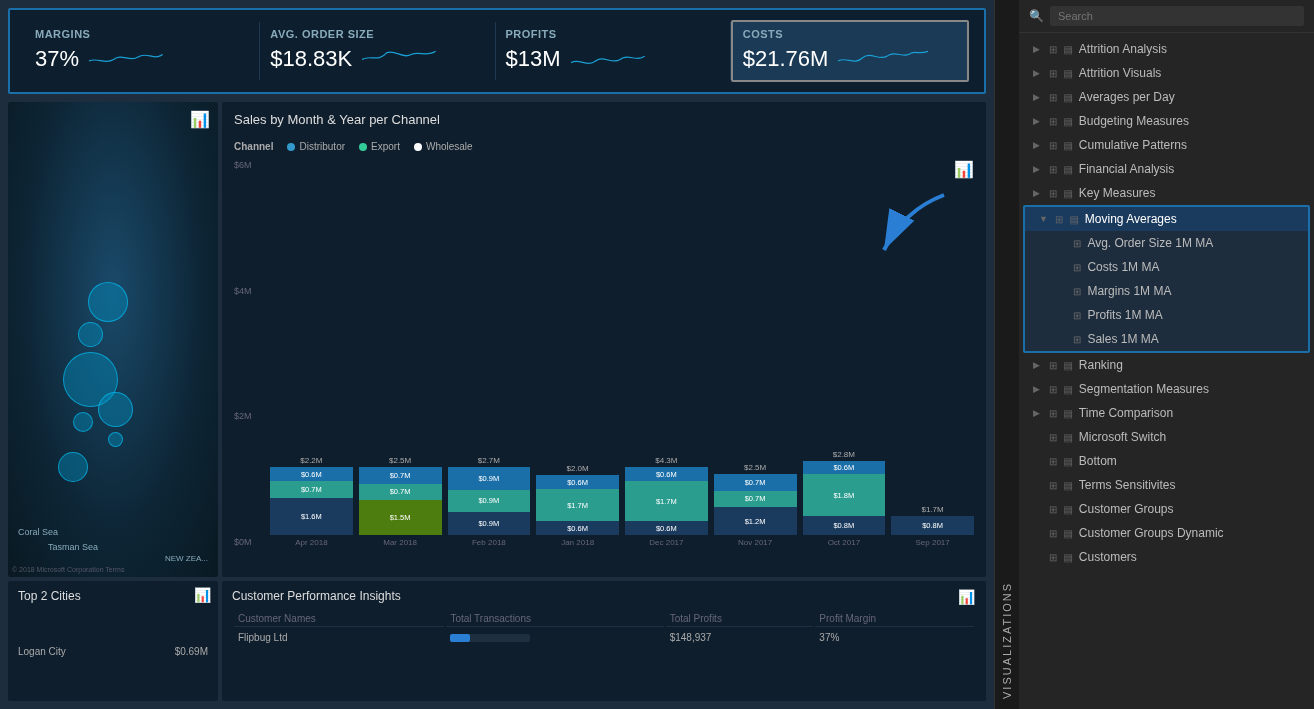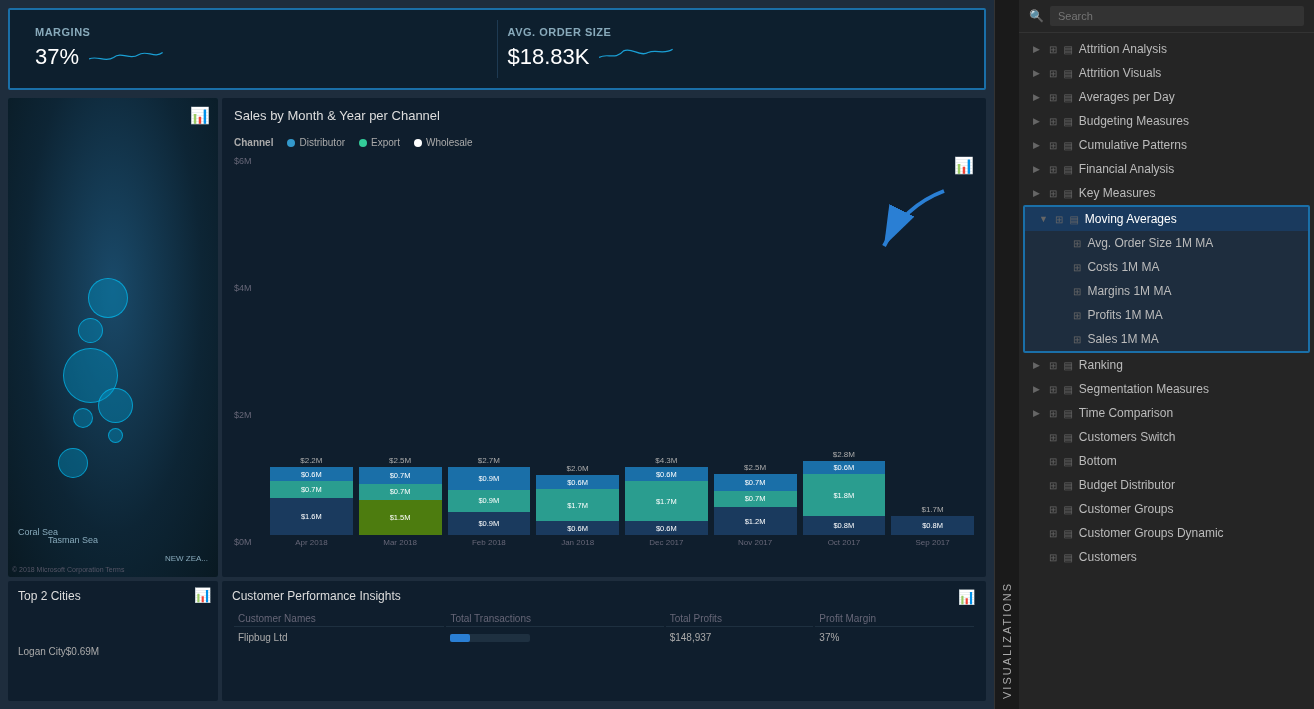--- a/index.html
+++ b/index.html
@@ -105,21 +105,21 @@
     .map-label {
       position: absolute;
       bottom: 40px;
       left: 10px;
       color: #8ab;
       font-size: 9px;
     }
 
     .map-label2 {
       position: absolute;
-      bottom: 32px;
+      bottom: 25px;
       left: 40px;
       color: #8ab;
       font-size: 9px;
     }
 
     .map-label3 {
       position: absolute;
       bottom: 14px;
       right: 10px;
       color: #8ab;
@@ -271,20 +271,21 @@
     }
 
     .top5-title {
       font-size: 12px;
       color: #ddd;
       margin-bottom: 6px;
     }
 
     .top5-row {
       display: flex;
+      justify-content: space-between;
       font-size: 10px;
       color: #aaa;
       padding: 2px 0;
       margin-top: 41px;
     }
 
     .top5-icon {
       position: absolute;
       top: 6px;
       right: 6px;
@@ -469,20 +470,38 @@
         <path d="M0,20 C10,15 20,25 30,18 C40,10 50,22 60,15 C70,8 80,20 90,12" stroke="#1a9fd4" stroke-width="1.5" fill="none"></path>
       </svg>
     </div>
   </div>
       <div class="kpi-item">
     <div class="kpi-label">AVG. ORDER SIZE</div>
     <div style="display:flex;align-items:center;gap:4px;">
       <span class="kpi-value">$18.83K</span>
       <svg width="90" height="30" viewBox="0 0 110 35" class="sparkline">
         <path d="M0,18 C10,12 20,22 30,10 C40,5 50,18 60,12 C70,8 80,15 90,8" stroke="#1a9fd4" stroke-width="1.5" fill="none"></path>
+      </svg>
+    </div>
+  </div>
+      <div class="kpi-item">
+    <div class="kpi-label">PROFITS</div>
+    <div style="display:flex;align-items:center;gap:4px;">
+      <span class="kpi-value">$13M</span>
+      <svg width="90" height="30" viewBox="0 0 110 35" class="sparkline">
+        <path d="M0,22 C10,16 20,28 30,20 C40,12 50,25 60,18 C70,10 80,22 90,14" stroke="#1a9fd4" stroke-width="1.5" fill="none"></path>
+      </svg>
+    </div>
+  </div>
+      <div class="kpi-item selected">
+    <div class="kpi-label">COSTS</div>
+    <div style="display:flex;align-items:center;gap:4px;">
+      <span class="kpi-value">$21.76M</span>
+      <svg width="90" height="30" viewBox="0 0 110 35" class="sparkline">
+        <path d="M0,20 C10,14 20,26 30,16 C40,8 50,20 60,14 C70,6 80,18 90,10 C95,8 100,12 110,8" stroke="#1a9fd4" stroke-width="1.5" fill="none"></path>
       </svg>
     </div>
   </div>
     </div>
 
   <div class="middle-row">
 
     <div class="map-panel">
       <div class="map-bg">
         <span class="map-icon">📊</span>
@@ -752,33 +771,33 @@
           <div class="sidebar-item">
             <span class="expand-icon">▶</span>
             <span class="item-icon">⊞</span>
             <span class="item-icon">▤</span>
             <span class="item-text">Time Comparison</span>
           </div>
           <div class="sidebar-item">
             <span class="expand-icon"></span>
             <span class="item-icon">⊞</span>
             <span class="item-icon">▤</span>
-            <span class="item-text">Customers Switch</span>
+            <span class="item-text">Microsoft Switch</span>
           </div>
           <div class="sidebar-item">
             <span class="expand-icon"></span>
             <span class="item-icon">⊞</span>
             <span class="item-icon">▤</span>
             <span class="item-text">Bottom</span>
           </div>
           <div class="sidebar-item">
             <span class="expand-icon"></span>
             <span class="item-icon">⊞</span>
             <span class="item-icon">▤</span>
-            <span class="item-text">Budget Distributor</span>
+            <span class="item-text">Terms Sensitivites</span>
           </div>
           <div class="sidebar-item">
             <span class="expand-icon"></span>
             <span class="item-icon">⊞</span>
             <span class="item-icon">▤</span>
             <span class="item-text">Customer Groups</span>
           </div>
           <div class="sidebar-item">
             <span class="expand-icon"></span>
             <span class="item-icon">⊞</span>

